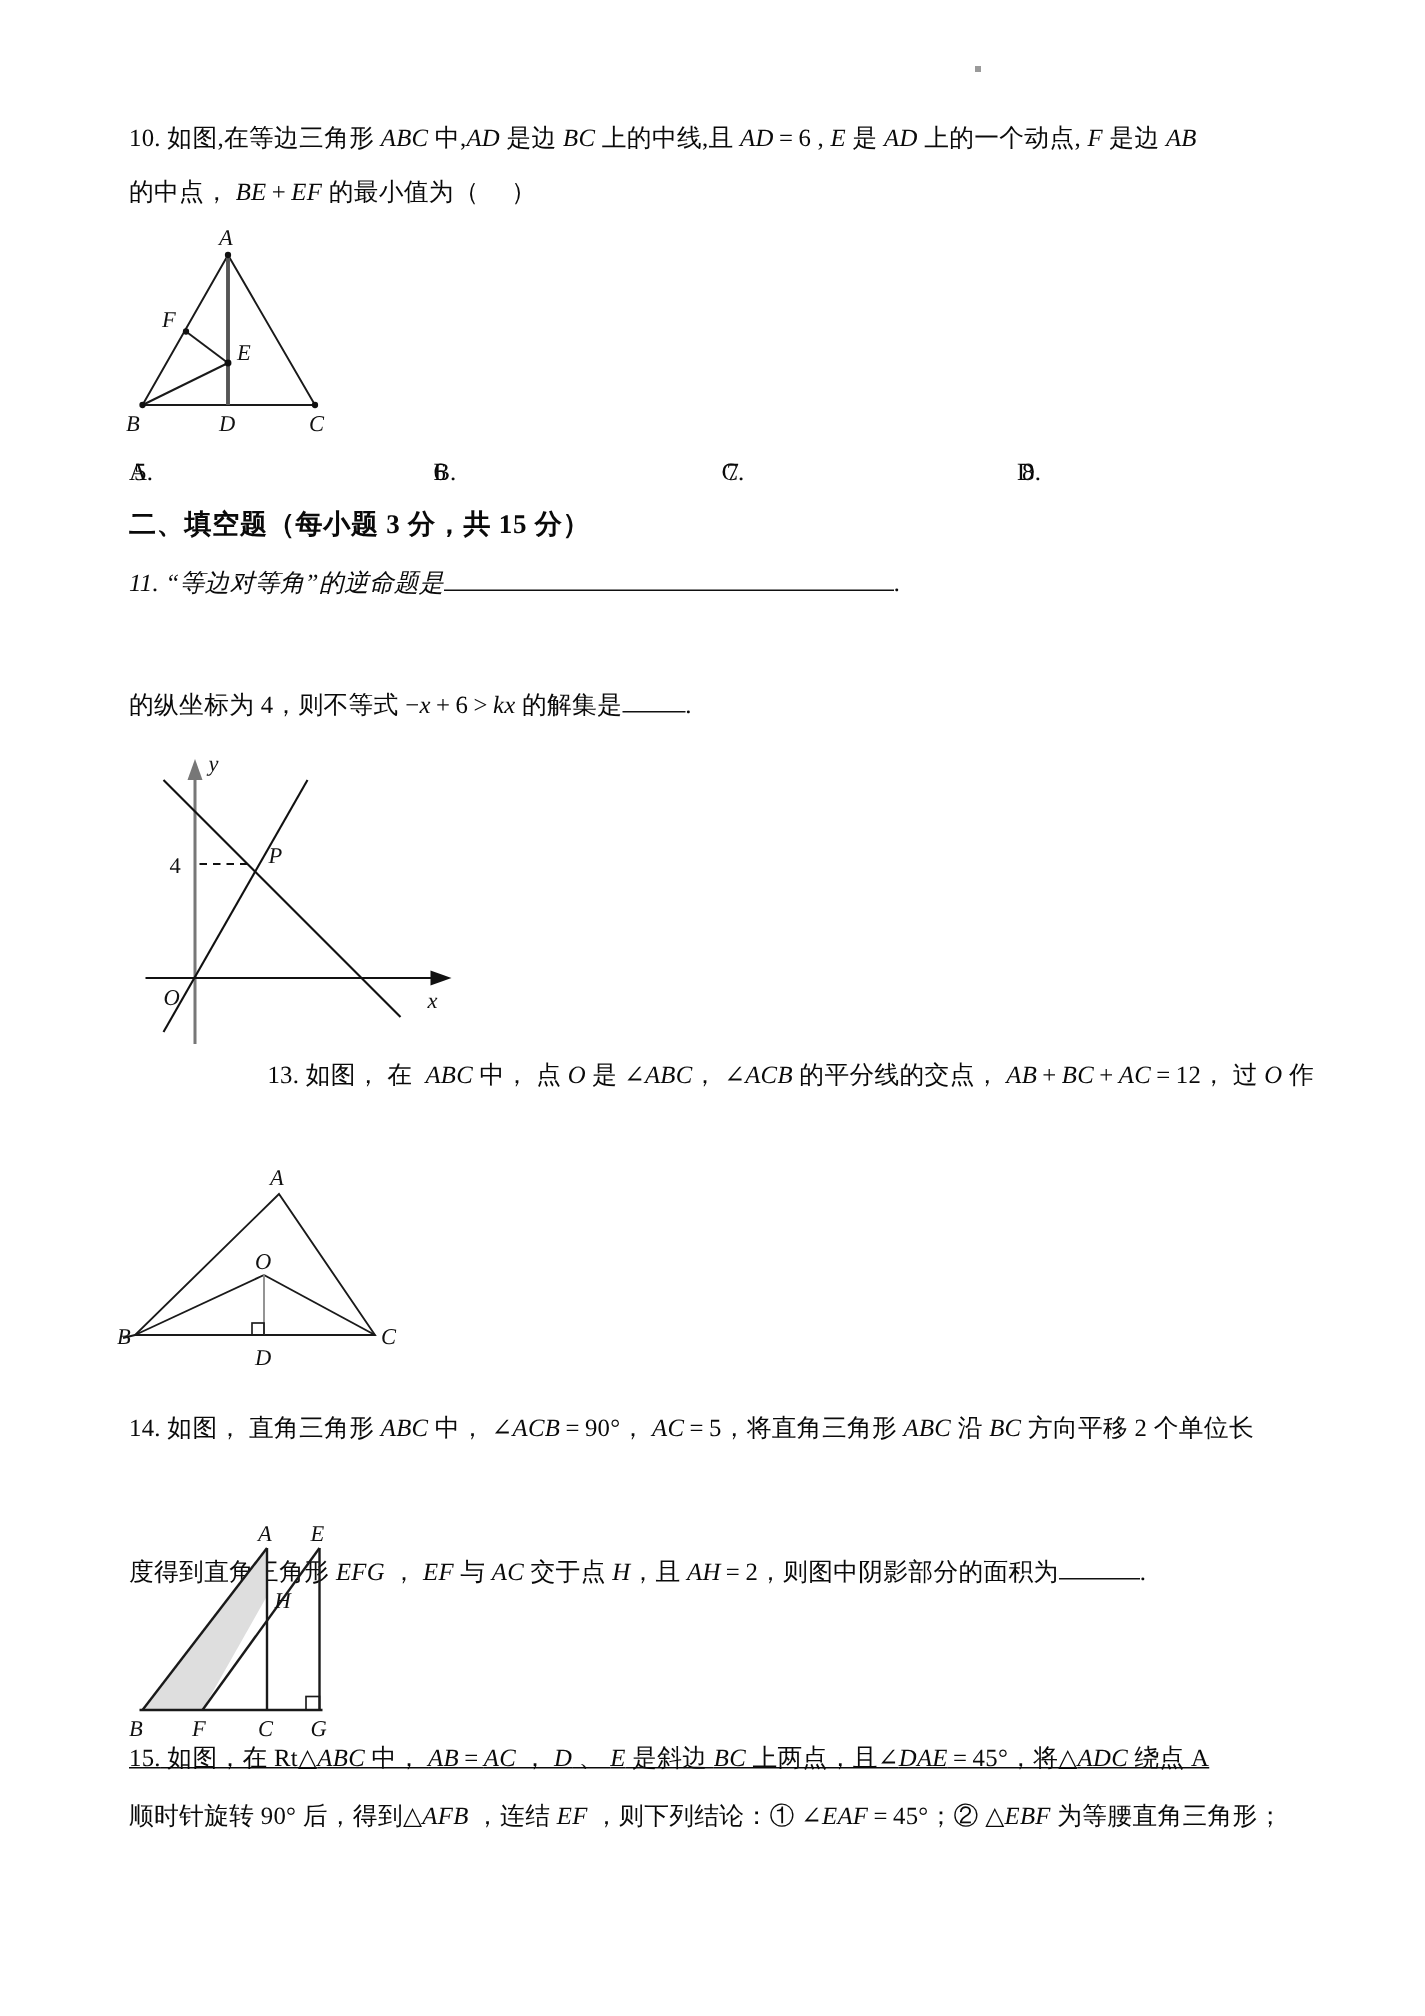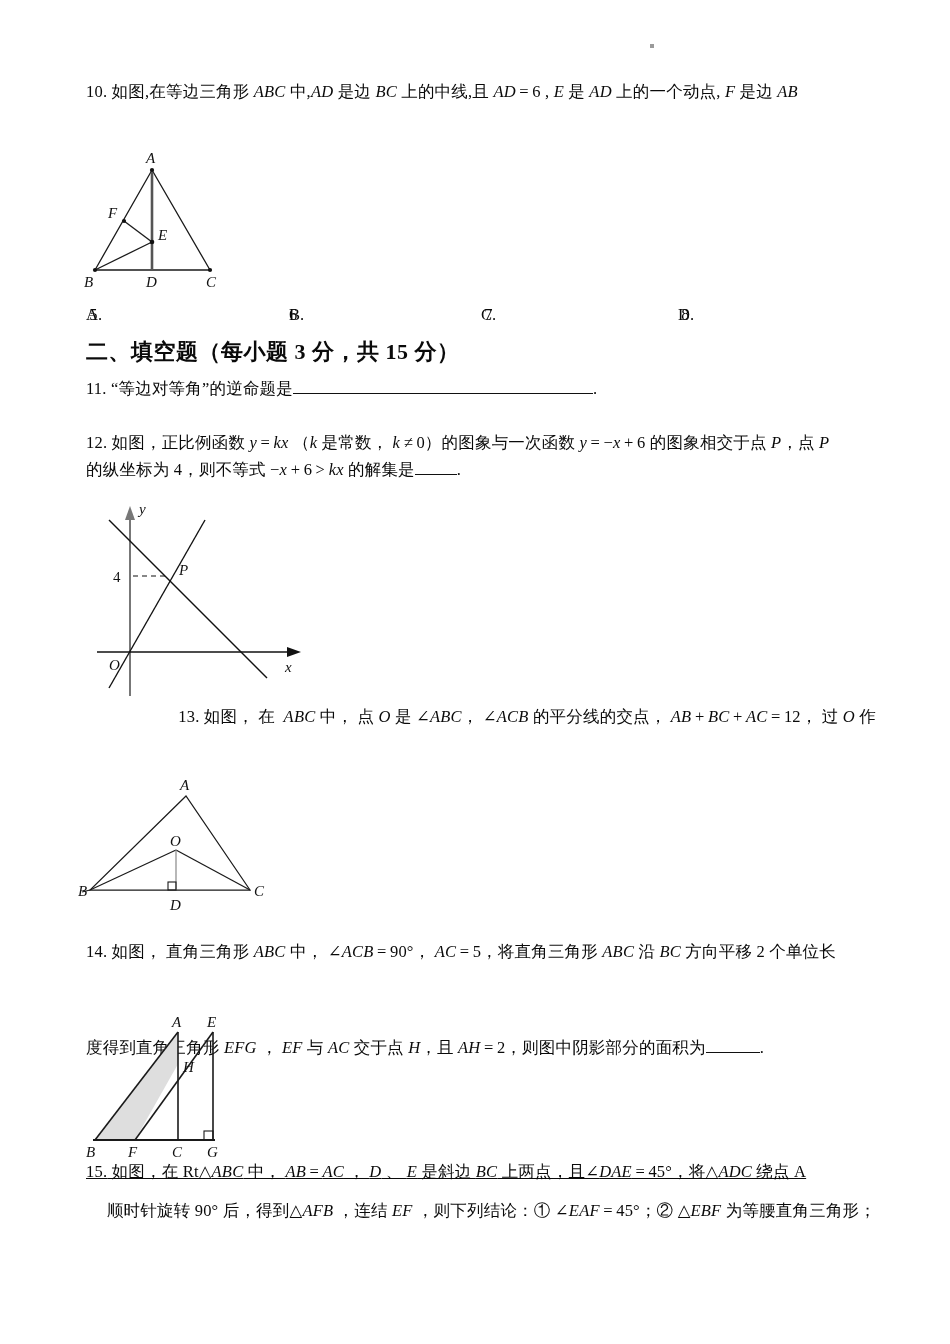--- a/index.html
+++ b/index.html
@@ -35,21 +35,21 @@
     width: 790px;
     font-size: 16.5px;
     line-height: 1.5;
     letter-spacing: 0.2px;
     white-space: nowrap;
   }
   .it { font-style: italic; font-family: "Liberation Serif", serif; }
   .sec-head {
     position: absolute;
     left: 86px;
-    font-size: 22px;
+    font-size: 18px;
     font-weight: bold;
     letter-spacing: 0.5px;
     font-family: Liberation Serif, serif;
   }
   .opts {
     position: absolute;
     left: 86px;
     width: 790px;
     font-size: 16.5px;
   }
@@ -74,20 +74,23 @@
 <body>
 
 <div class="page">
 
   <div class="header-mark"></div>
 
   <div class="qline" style="top:80px;">
     <span>10.</span>
     如图,在等边三角形 <span class="it">ABC</span> 中,<span class="it">AD</span> 是边 <span class="it">BC</span> 上的中线,且 <span class="it">AD</span> = 6 ,
     <span class="it">E</span> 是 <span class="it">AD</span> 上的一个动点, <span class="it">F</span> 是边 <span class="it">AB</span>
+  </div>
+  <div class="qline" style="top:116px;">
+    的中点， <span class="it">BE</span> + <span class="it">EF</span> 的最小值为（&nbsp;&nbsp;&nbsp;&nbsp;&nbsp;）
   </div>
 
   <div class="fig" style="left:80px; top:150px;">
     <svg width="200" height="145" viewBox="0 0 200 145">
 
       <polygon points="72,20 15,120 130,120" fill="none" stroke="#1a1a1a" stroke-width="1.3"></polygon>
 
       <line x1="72" y1="20" x2="72" y2="120" stroke="#555" stroke-width="2.6"></line>
 
       <line x1="44" y1="71" x2="72" y2="92" stroke="#1a1a1a" stroke-width="1.3"></line>
@@ -112,29 +115,25 @@
     <span style="left:203px;">
         <span>B.</span>
         <span>6</span>
       </span>
     <span style="left:395px;"><span>C.</span> <span>7</span></span>
     <span style="left:592px;"><span>D.</span> <span>8</span></span>
   </div>
 
   <div class="sec-head" style="top:337px;">二、填空题（每小题 3 分，共 15 分）</div>
 
-  <div class="qline" style="top:377px;">
+  <div class="qline" style="top:377px;font-style:italic;">
     <span>11.</span>
     <span>“等边对等角”的逆命题是</span><span class="blank-long" style="width:300px;"></span><span>.</span>
   </div>
 
-  <div class="qline" style="top:431px;">
-    <span>12.</span>
-    如图，正比例函数 <span class="it">y</span> = <span class="it">kx</span> （<span class="it">k</span> 是常数， <span class="it">k</span> ≠ 0）的图象与一次函数 <span class="it">y</span> = −<span class="it">x</span> + 6 的图象相交于点 <span class="it">P</span>，点 <span class="it">P</span>
-  </div>
   <div class="qline" style="top:458px;">
     的纵坐标为 4，则不等式 −<span class="it">x</span> + 6 &gt; <span class="it">kx</span> 的解集是<span class="blank-long" style="width:42px;"></span><span>.</span>
   </div>
 
   <div class="fig" style="left:95px; top:500px;">
     <svg width="230" height="200" viewBox="0 0 230 200">
 
       <line x1="35" y1="18" x2="35" y2="196" stroke="#777" stroke-width="2"></line>
       <polygon points="35,6 30,20 40,20" fill="#777"></polygon>
 
@@ -209,17 +208,17 @@
       <text class="lbl" x="48" y="139">F</text>
       <text class="lbl" x="92" y="139">C</text>
       <text class="lbl" x="127" y="139">G</text>
     </svg>
   </div>
 
   <div class="qline" style="top:1160px;text-decoration:underline;">
     <span>15.</span>
     如图，在 Rt△<span class="it">ABC</span> 中， <span class="it">AB</span> = <span class="it">AC</span> ， <span class="it">D</span> 、 <span class="it">E</span> 是斜边 <span class="it">BC</span> 上两点，且∠<span class="it">DAE</span> = 45°，将△<span class="it">ADC</span> 绕点 A
   </div>
-  <div class="qline" style="top:1199px;text-align:right;">
+  <div class="qline" style="top:1199px;">
     顺时针旋转 90° 后，得到△<span class="it">AFB</span> ，连结 <span class="it">EF</span> ，则下列结论：① ∠<span class="it">EAF</span> = 45°；② △<span class="it">EBF</span> 为等腰直角三角形；
   </div>
 
 </div>
 
 </body></html>

